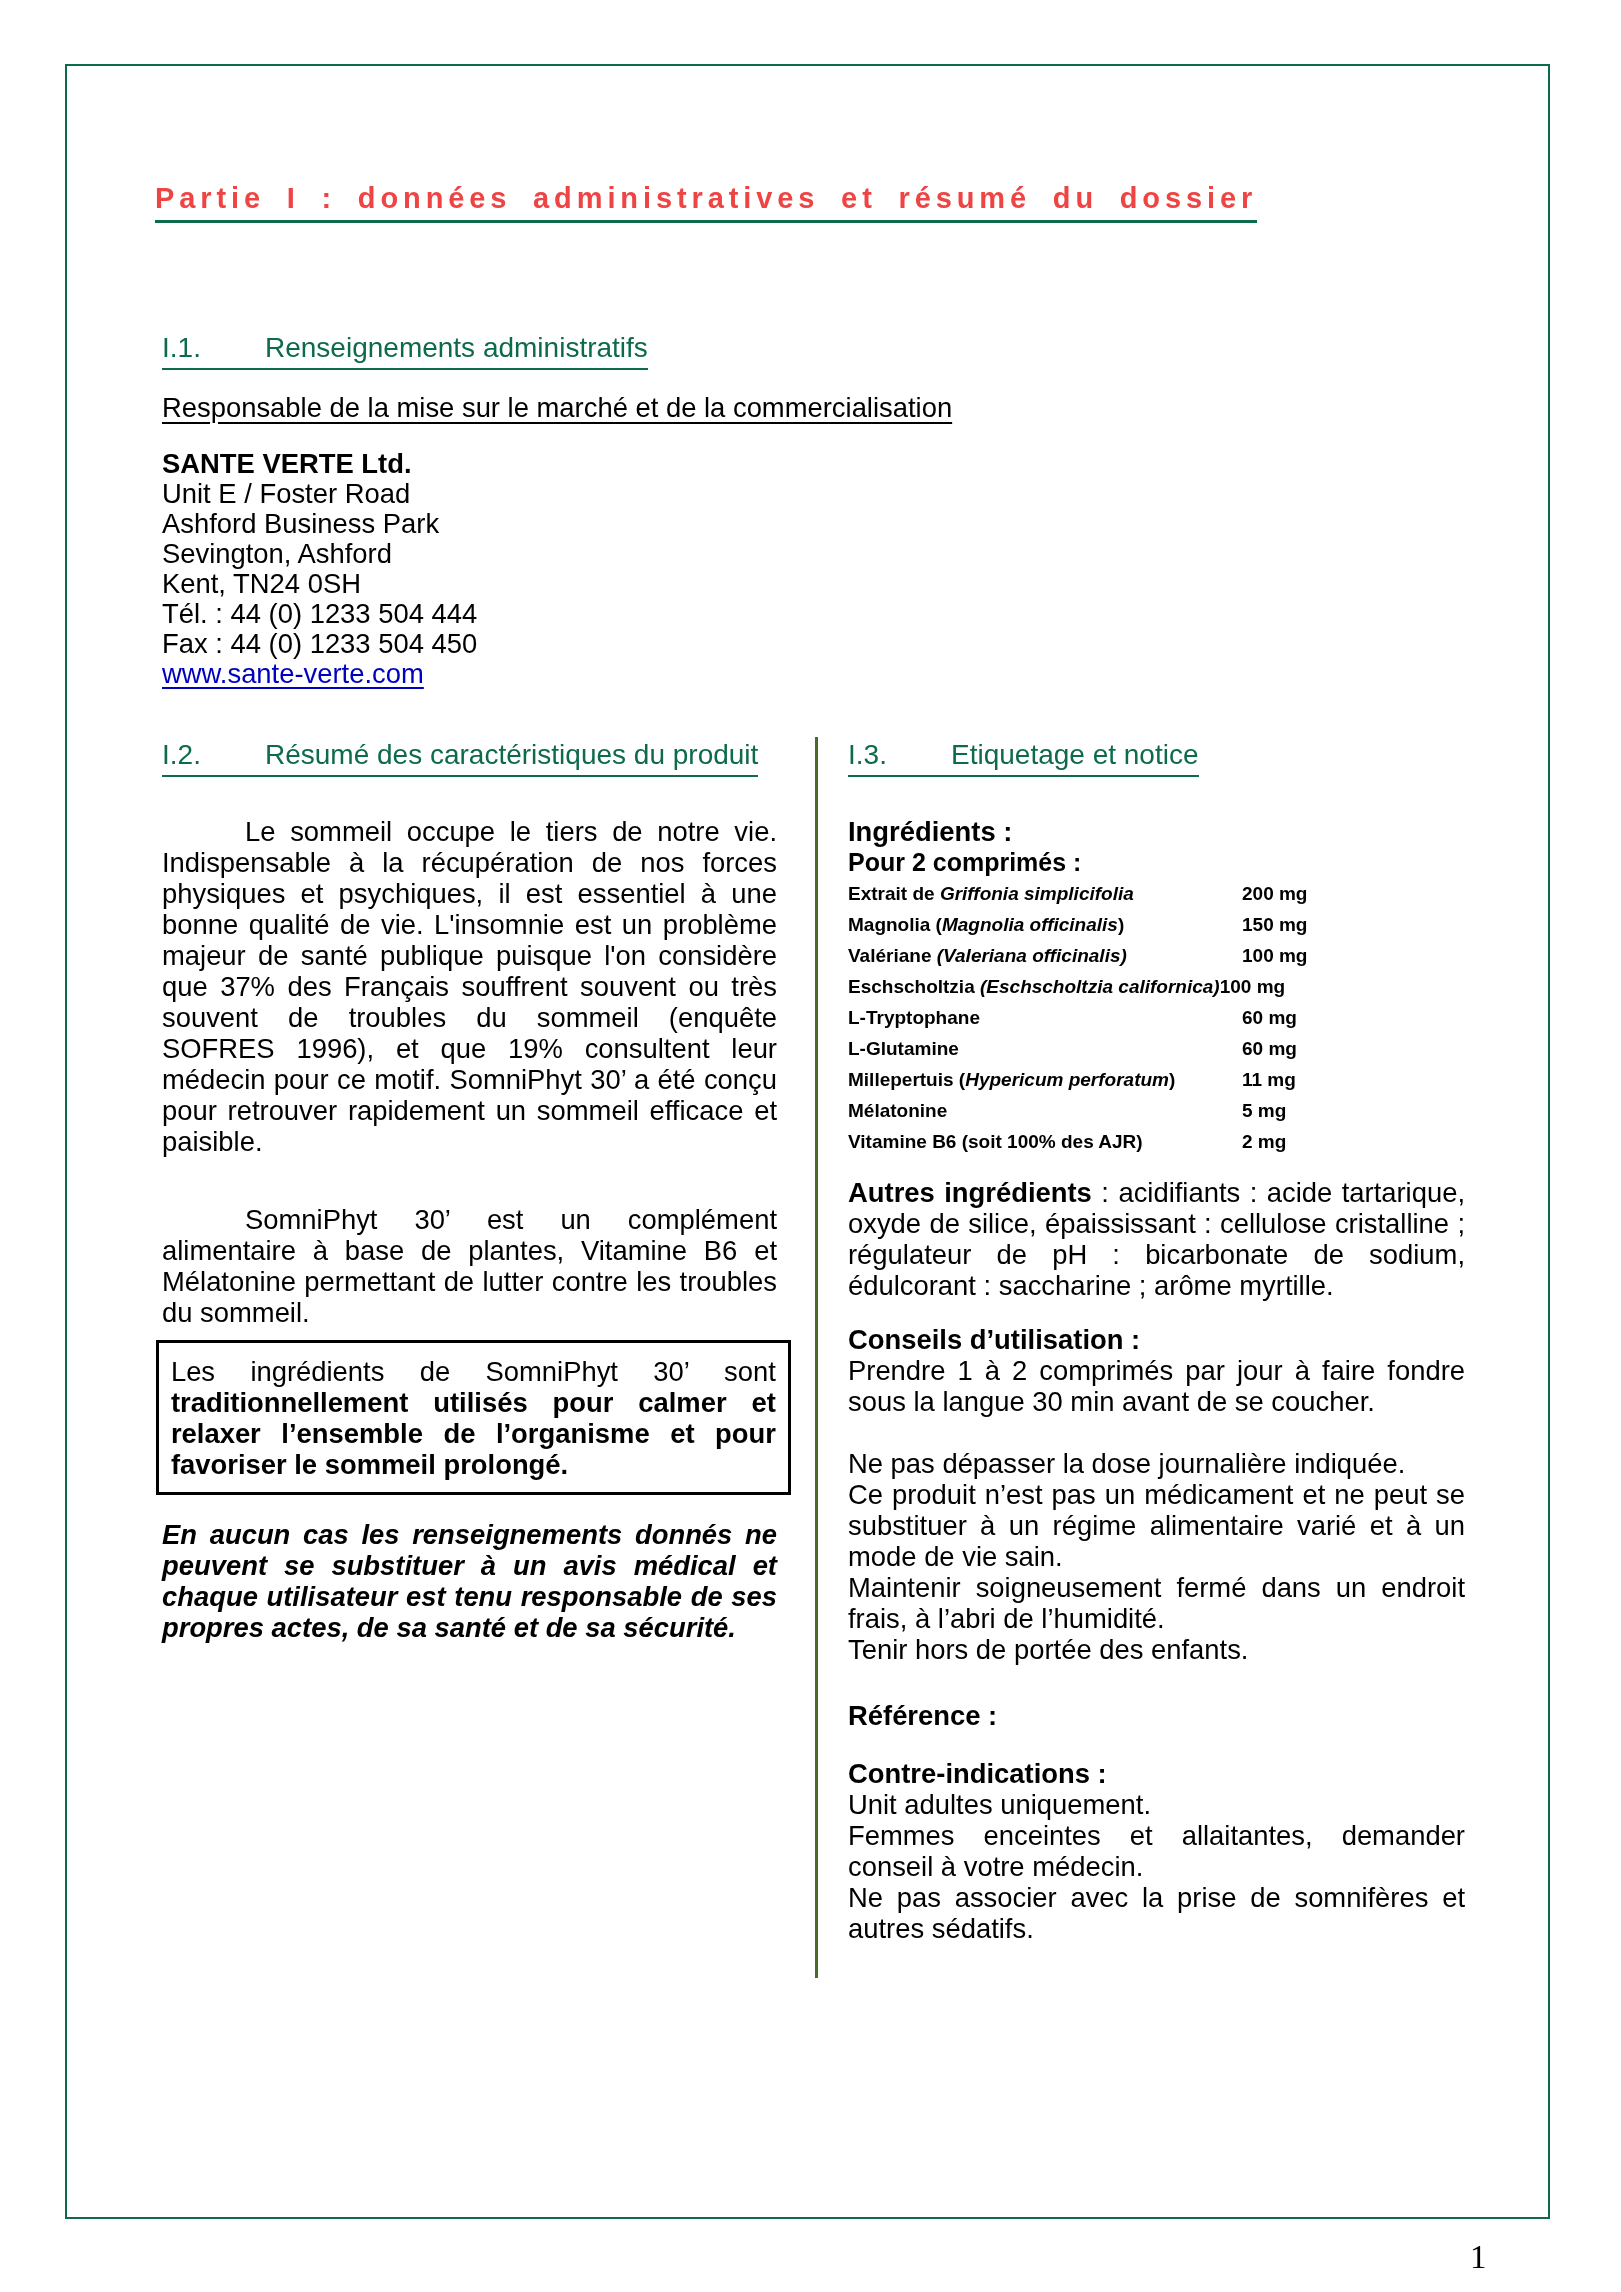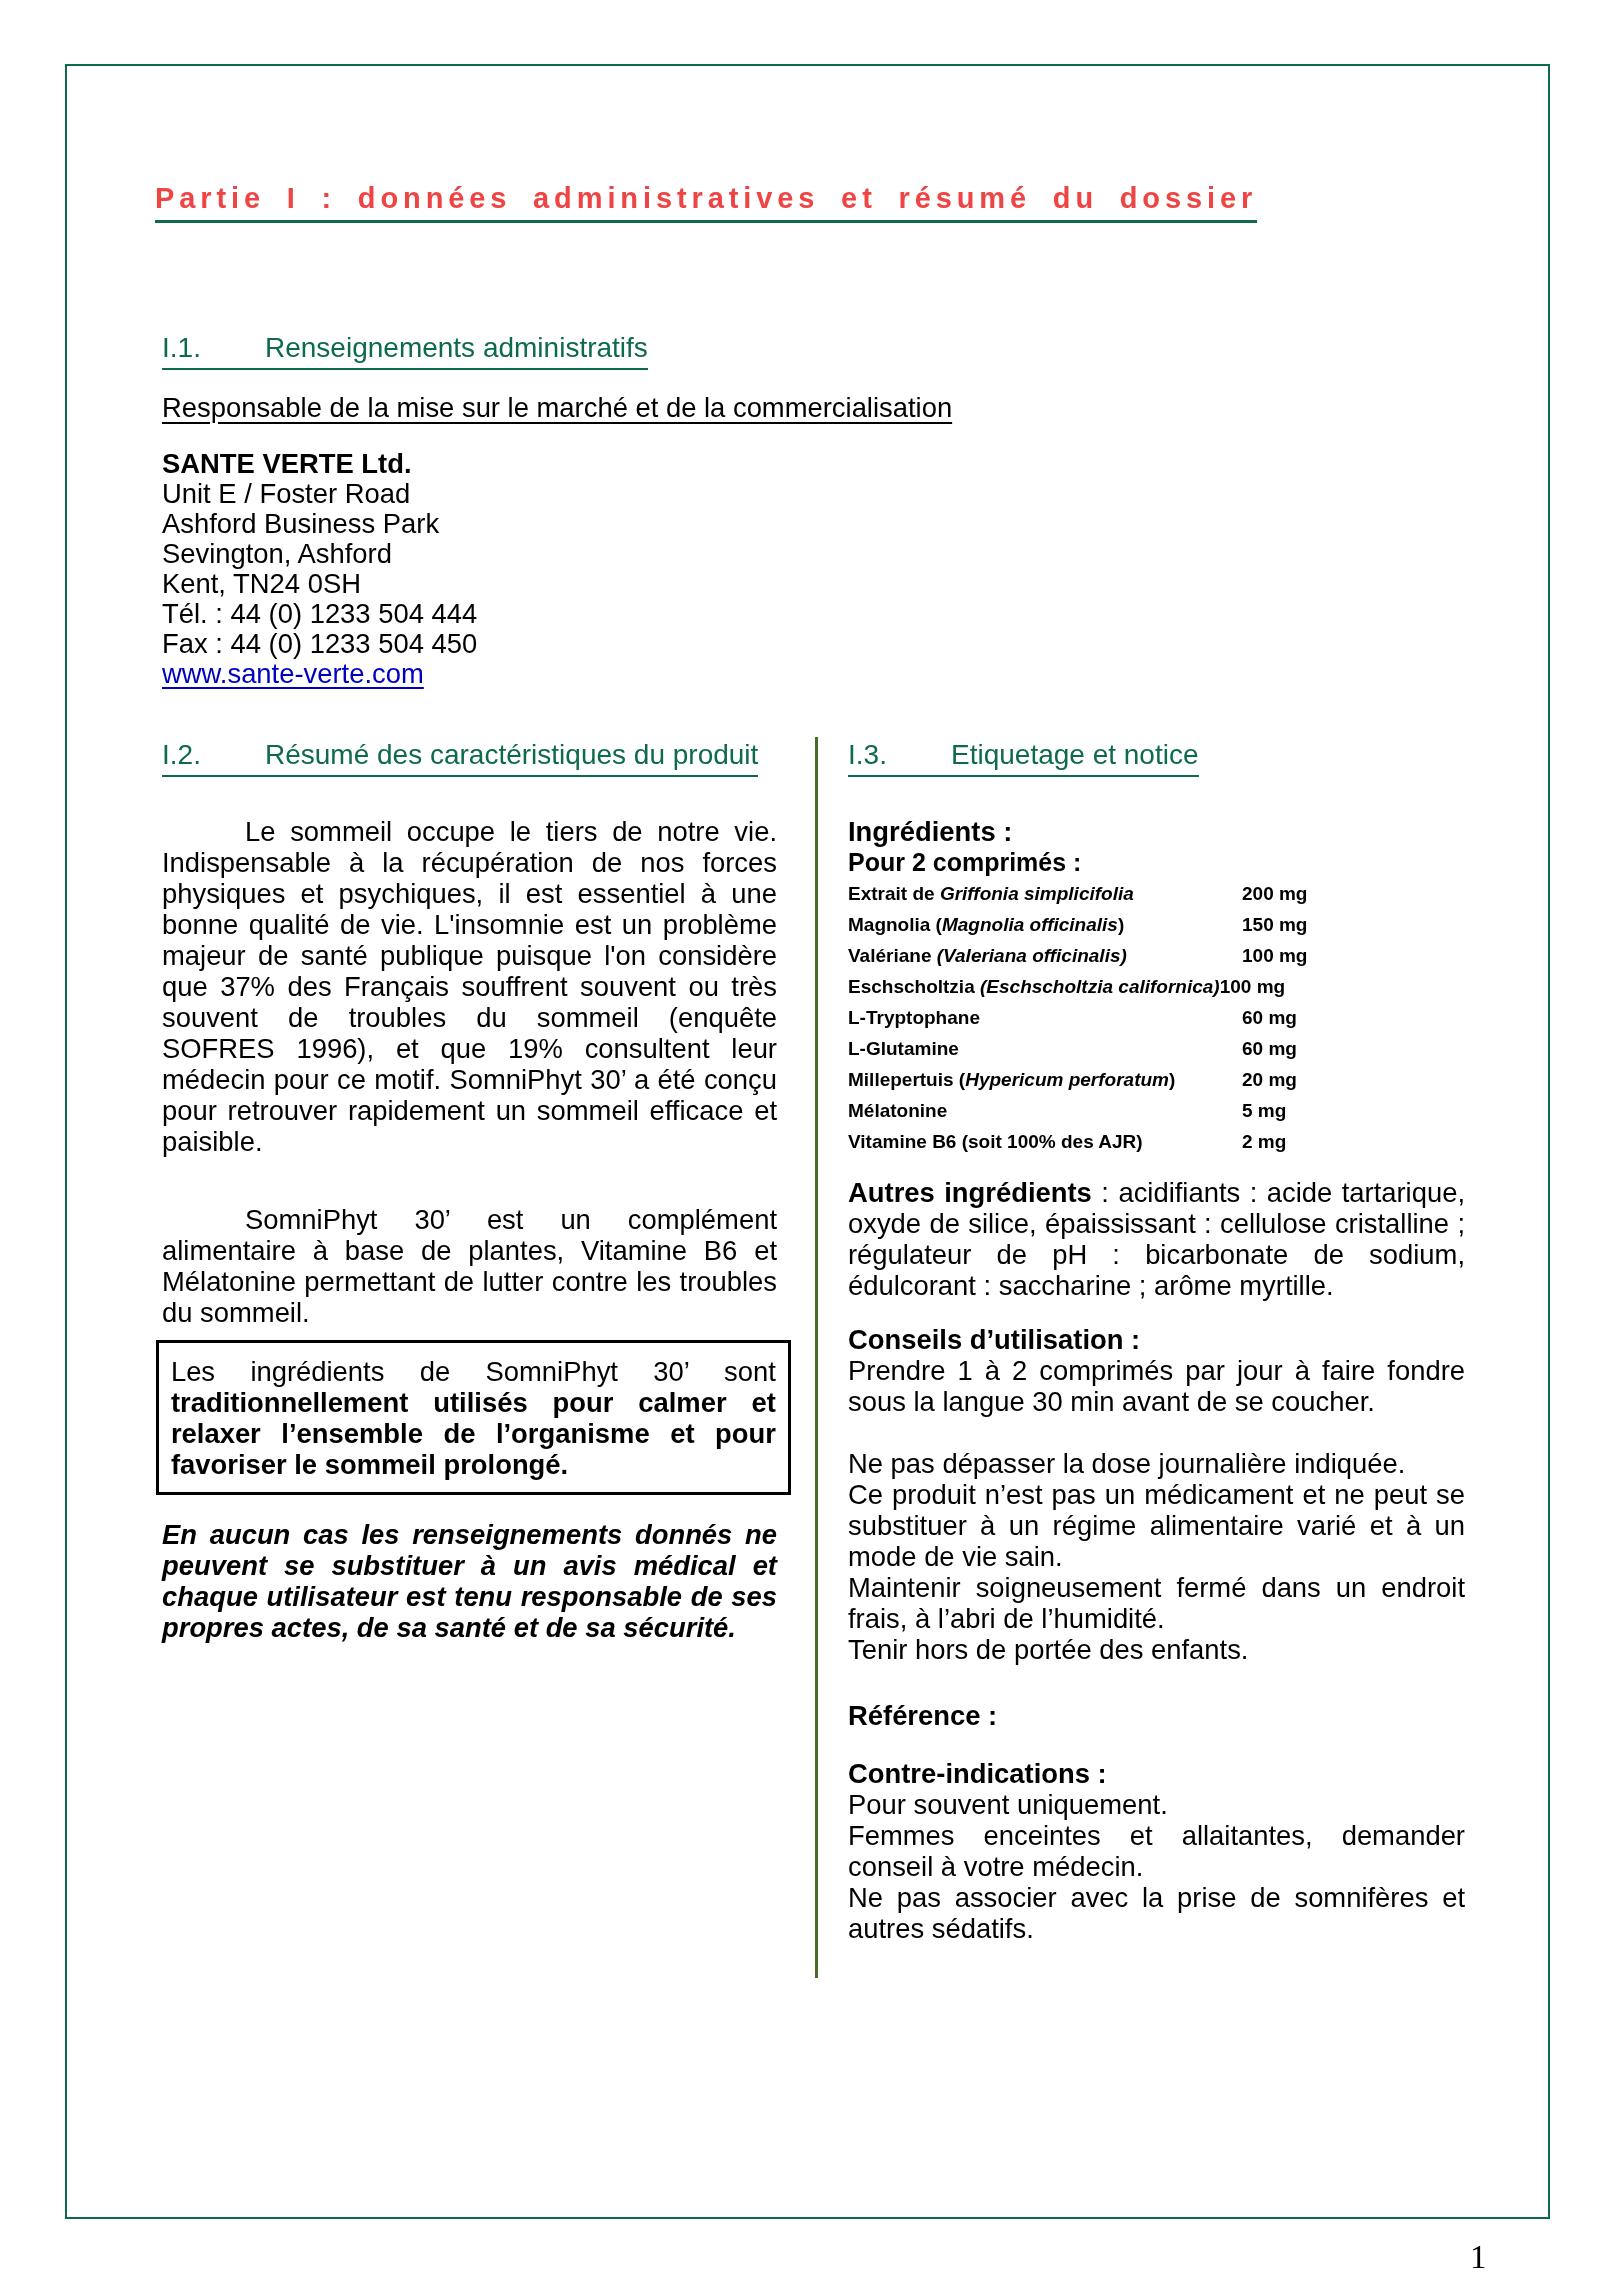--- a/index.html
+++ b/index.html
@@ -142,21 +142,21 @@
   <div class="ing-row">
     <span class="ing-name"><span>L-Tryptophane</span><i></i><span></span></span>
     <span class="amount">60 mg</span>
   </div>
   <div class="ing-row">
     <span class="ing-name"><span>L-Glutamine</span><i></i><span></span></span>
     <span class="amount">60 mg</span>
   </div>
   <div class="ing-row">
     <span class="ing-name"><span>Millepertuis (</span><i>Hypericum perforatum</i><span>)</span></span>
-    <span class="amount">20 mg</span>
+    <span class="amount">11 mg</span>
   </div>
   <div class="ing-row">
     <span class="ing-name"><span>Mélatonine</span><i></i><span></span></span>
     <span class="amount">5 mg</span>
   </div>
   <div class="ing-row">
     <span class="ing-name"><span>Vitamine B6 (soit 100% des AJR)</span><i></i><span></span></span>
     <span class="amount">2 mg</span>
   </div>
 
@@ -169,20 +169,20 @@
   <p class="body-text">Ce produit n’est pas un médicament et ne peut se substituer à un régime alimentaire varié et à un mode de vie sain.</p>
   <p class="body-text">Maintenir soigneusement fermé dans un endroit frais, à l’abri de l’humidité.</p>
   <p class="body-text">Tenir hors de portée des enfants.</p>
 
   <div class="ref-block">
     <span class="ref-label">Référence :</span>
   </div>
 
   <div class="contre">
     <div class="contre-head">Contre-indications :</div>
-    <p class="body-text">Pour souvent uniquement.</p>
+    <p class="body-text">Unit adultes uniquement.</p>
     <p class="body-text">Femmes enceintes et allaitantes, demander conseil à votre médecin.</p>
     <p class="body-text">Ne pas associer avec la prise de somnifères et autres sédatifs.</p>
   </div>
 </div>
 
 <div class="page-number">1</div>
 
 
 </body></html>

